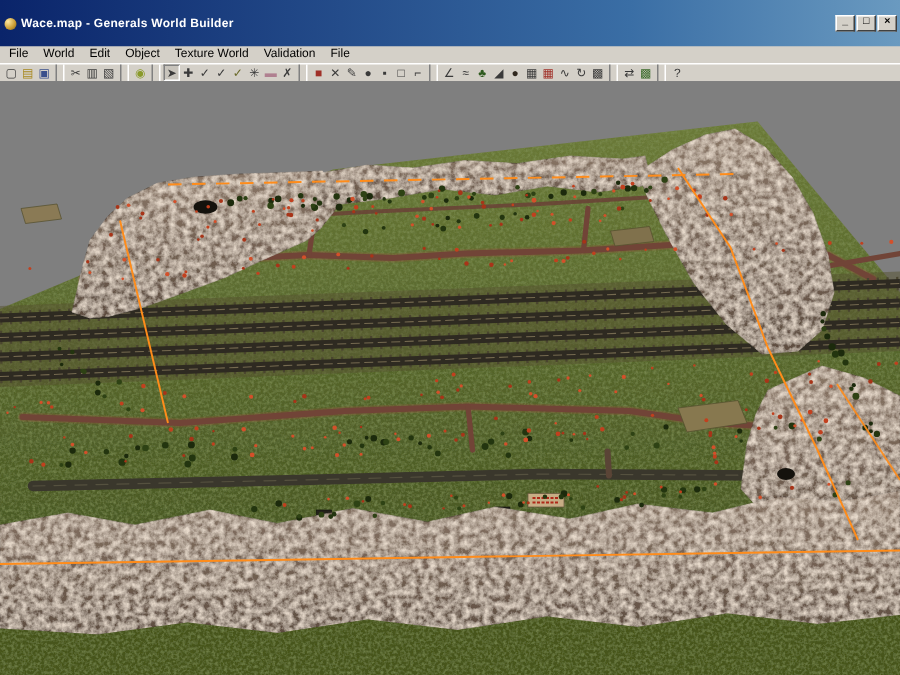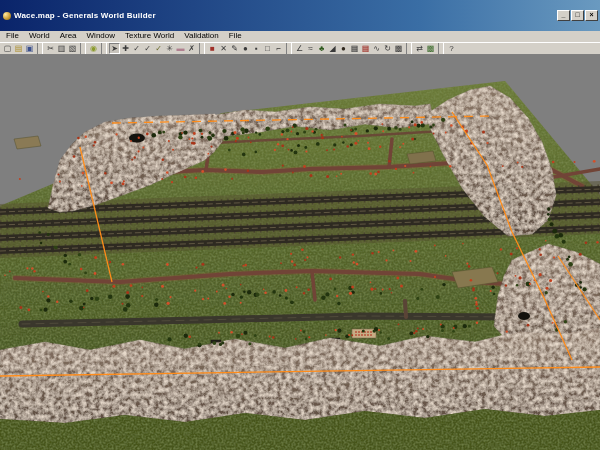--- a/index.html
+++ b/index.html
@@ -58,22 +58,22 @@
     <span id="appicon"></span>
     <span id="titletext">Wace.map - Generals World Builder</span>
     <span class="tb-btn">_</span>
     <span class="tb-btn">□</span>
     <span class="tb-btn">×</span>
   </div>
 
   <div id="menubar">
     <span class="menu-item">File</span>
     <span class="menu-item">World</span>
-    <span class="menu-item">Area</span>
-    <span class="menu-item">Window</span>
+    <span class="menu-item">Edit</span>
+    <span class="menu-item">Object</span>
     <span class="menu-item">Texture World</span>
     <span class="menu-item">Validation</span>
     <span class="menu-item">File</span>
   </div>
 
   <div id="toolbar">
       <span class="tbtn">▢</span>
       <span class="tbtn" style="color: rgb(168, 136, 30);">▤</span>
       <span class="tbtn" style="color: rgb(58, 79, 140);">▣</span>
       <span class="tsep"></span>

